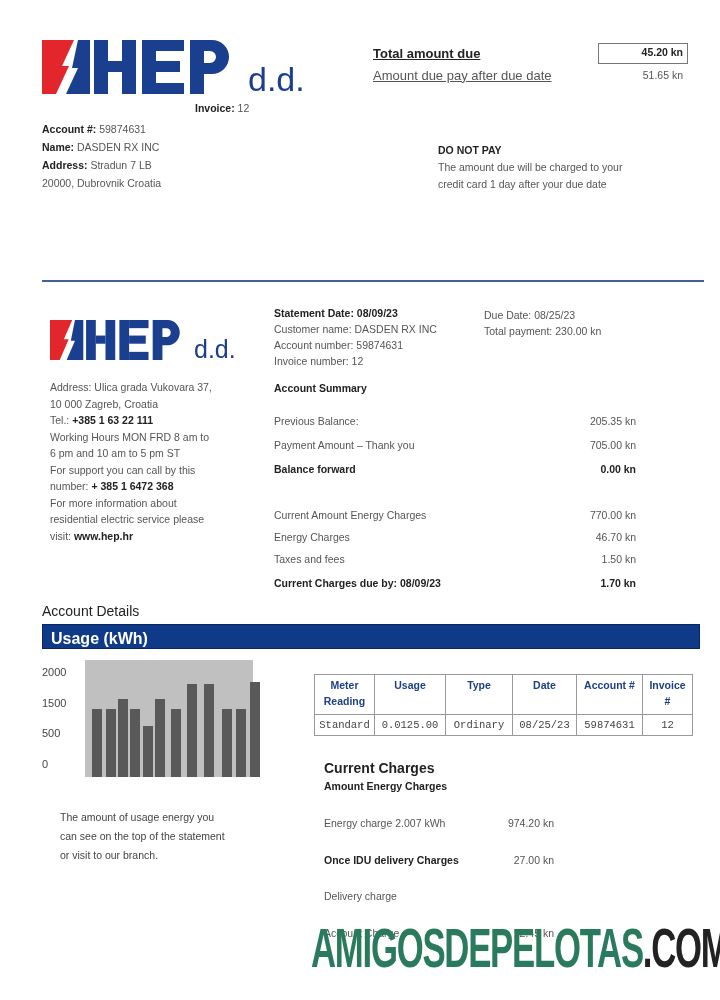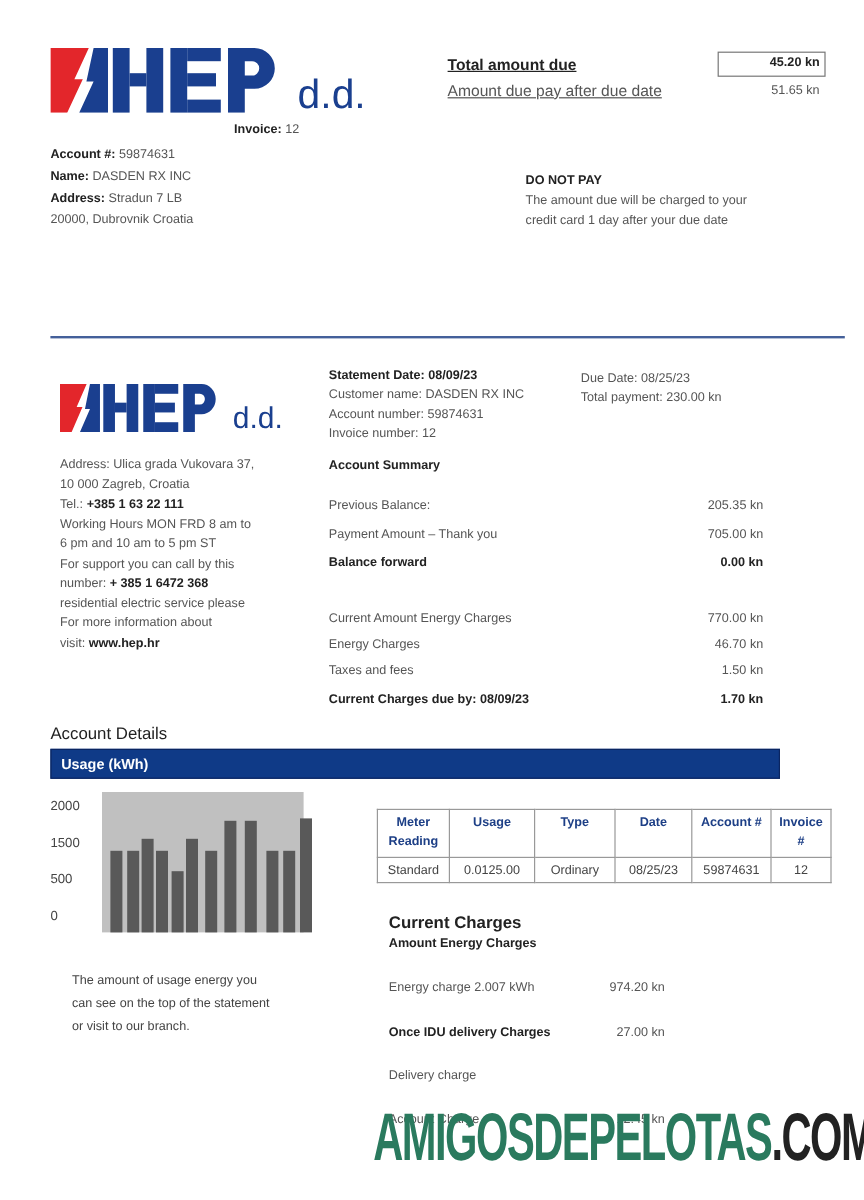--- a/index.html
+++ b/index.html
@@ -33,34 +33,34 @@
   .statement-block { left: 274px; top: 305px; line-height: 16px; font-size: 10.5px; }
   .duedate-block { left: 484px; top: 307px; line-height: 16px; font-size: 10.5px; }
 
   .summary { left: 274px; top: 382px; width: 362px; font-size: 10.5px; }
   .summary .row { display: flex; justify-content: space-between; height: 24px; align-items: flex-end; }
   .summary .gap { height: 24px; }
   .summary .title { height: 18px; margin-bottom: 3px; }
 
   
   .acct-details-title { left: 42px; top: 603px; font-size: 14px; color: #222; }
-  .usage-bar { left: 42px; top: 624px; width: 608px; height: 25px; background: #0f3a87; border: 1px solid #0a2561; color: #fff; font-weight: bold; font-size: 12px; padding: 5px 8px; }
+  .usage-bar { left: 42px; top: 624px; width: 658px; height: 25px; background: #0f3a87; border: 1px solid #0a2561; color: #fff; font-weight: bold; font-size: 16px; padding: 5px 8px; }
 
   
   .chart-axis { left: 42px; top: 666px; width: 40px; font-size: 11px; color: #444; }
   .chart-axis div { height: 30.5px; }
   .chart-plot { left: 85px; top: 660px; width: 168px; height: 117px; background: #c0c0c0; }
   .bar { position: absolute; bottom: 0; width: 10px; background: #595959; }
   .chart-note { left: 60px; top: 808px; width: 210px; line-height: 19px; font-size: 10.5px; color: #444; }
 
   
   .meter-table { left: 314px; top: 664px; border-collapse: collapse; font-size: 10.5px; margin-top: 10px; }
   .meter-table th, .meter-table td { border: 1px solid #999; text-align: center; padding: 0 3px; }
   .meter-table th { color: #1d3f86; font-weight: bold; height: 40px; vertical-align: top; padding-top: 2px; line-height: 16px; }
-  .meter-table td { height: 21px; color: #444; }
+  .meter-table td { height: 21px; color: #444; font-family: Liberation Mono, monospace; }
 
   
   .charges { left: 324px; top: 760px; width: 230px; font-size: 10.5px; }
   .charges .h1 { font-size: 14px; font-weight: bold; color: #222; height: 20px; }
   .charges .h2 { font-weight: bold; color: #222; height: 16px; }
   .charges .row { display: flex; justify-content: space-between; height: 18.5px; align-items: center; margin-top: 18px; }
 
   
   .watermark { left: 311px; top: 920px; font-family: "Liberation Sans", sans-serif; font-weight: bold; font-size: 56px; letter-spacing: -2px; transform: scaleX(0.62); transform-origin: left top; white-space: nowrap; line-height: 1; }
   .watermark .g { color: #2a7a5e; }
@@ -133,22 +133,22 @@
 </div>
 
 <div class="abs company-block">
   <div>Address: Ulica grada Vukovara 37,</div>
   <div>10 000  Zagreb, Croatia</div>
   <div><span>Tel.:</span> <span class="bold">+385 1 63 22 111</span></div>
   <div>Working Hours  MON FRD 8 am to</div>
   <div>6 pm and 10 am to 5 pm ST</div>
   <div>For support you can call by this</div>
   <div><span>number:</span> <span class="bold">+ 385 1 6472 368</span></div>
+  <div>For more information about</div>
   <div>residential electric service please</div>
-  <div>For more information about</div>
   <div><span>visit:</span> <span class="bold">www.hep.hr</span></div>
 </div>
 
 <div class="abs statement-block">
   <div class="bold">Statement Date: 08/09/23</div>
   <div>Customer name: DASDEN RX INC</div>
   <div>Account number: 59874631</div>
   <div>Invoice number: 12</div>
 </div>
 

